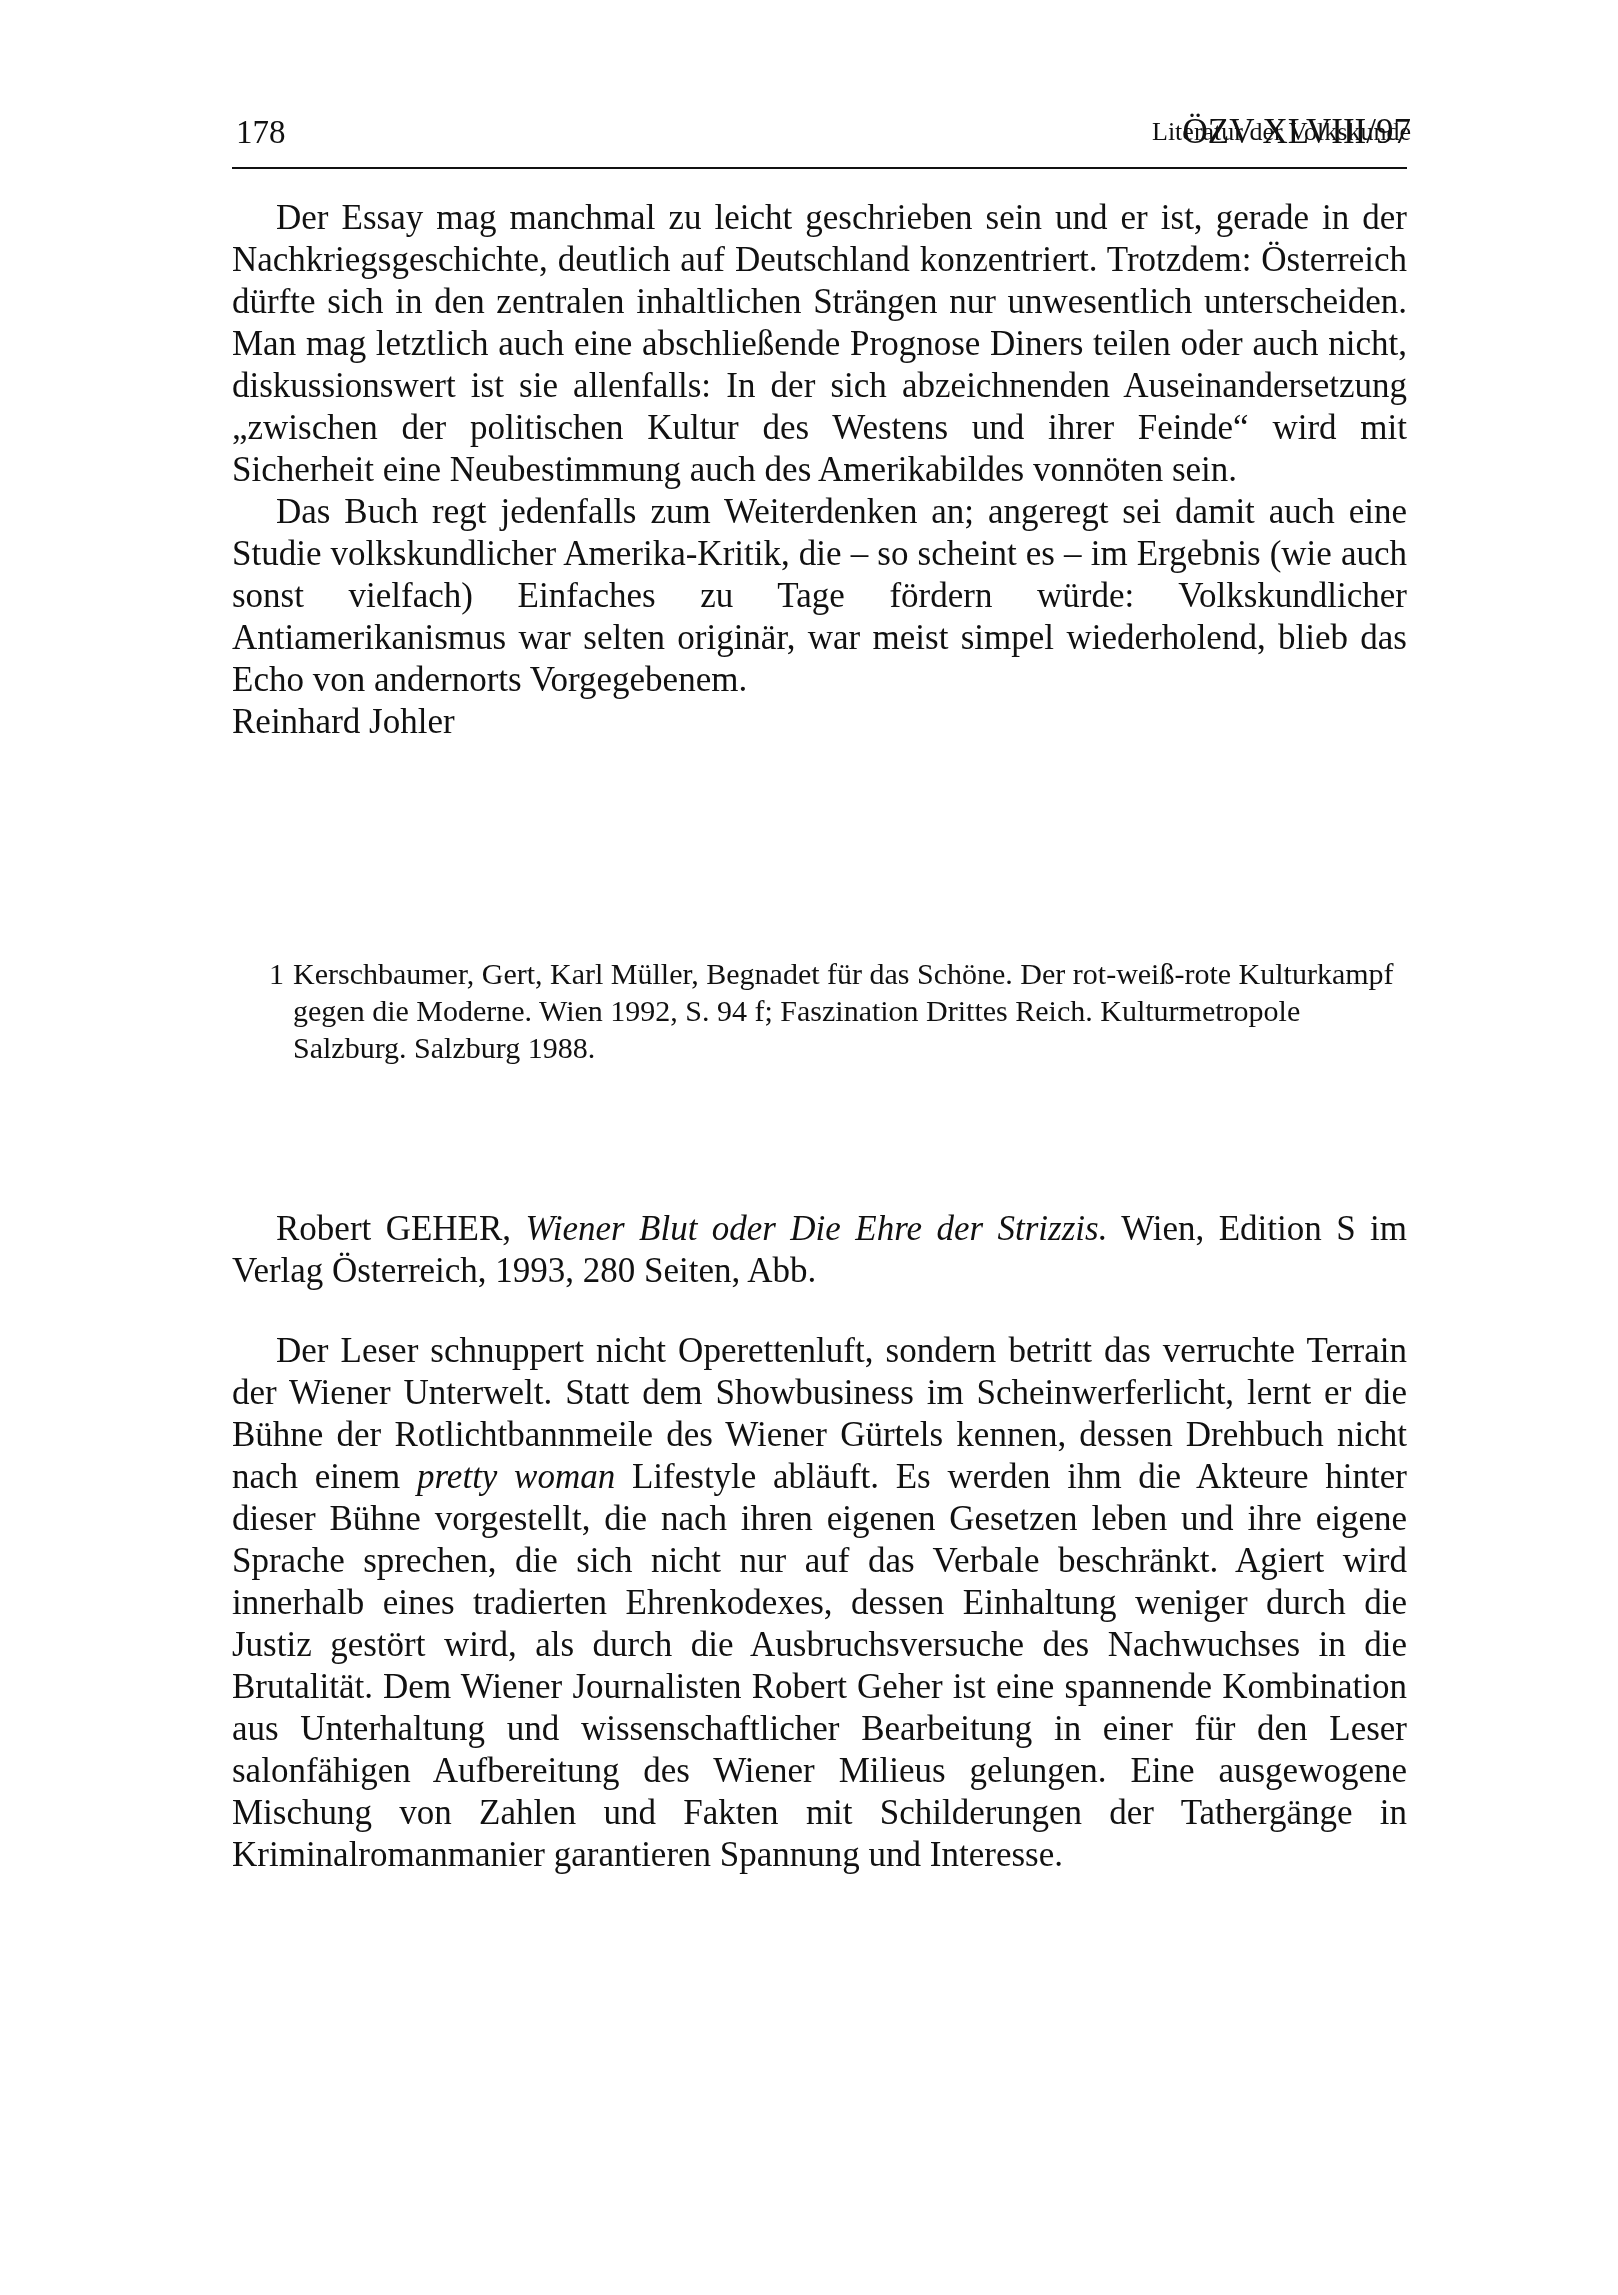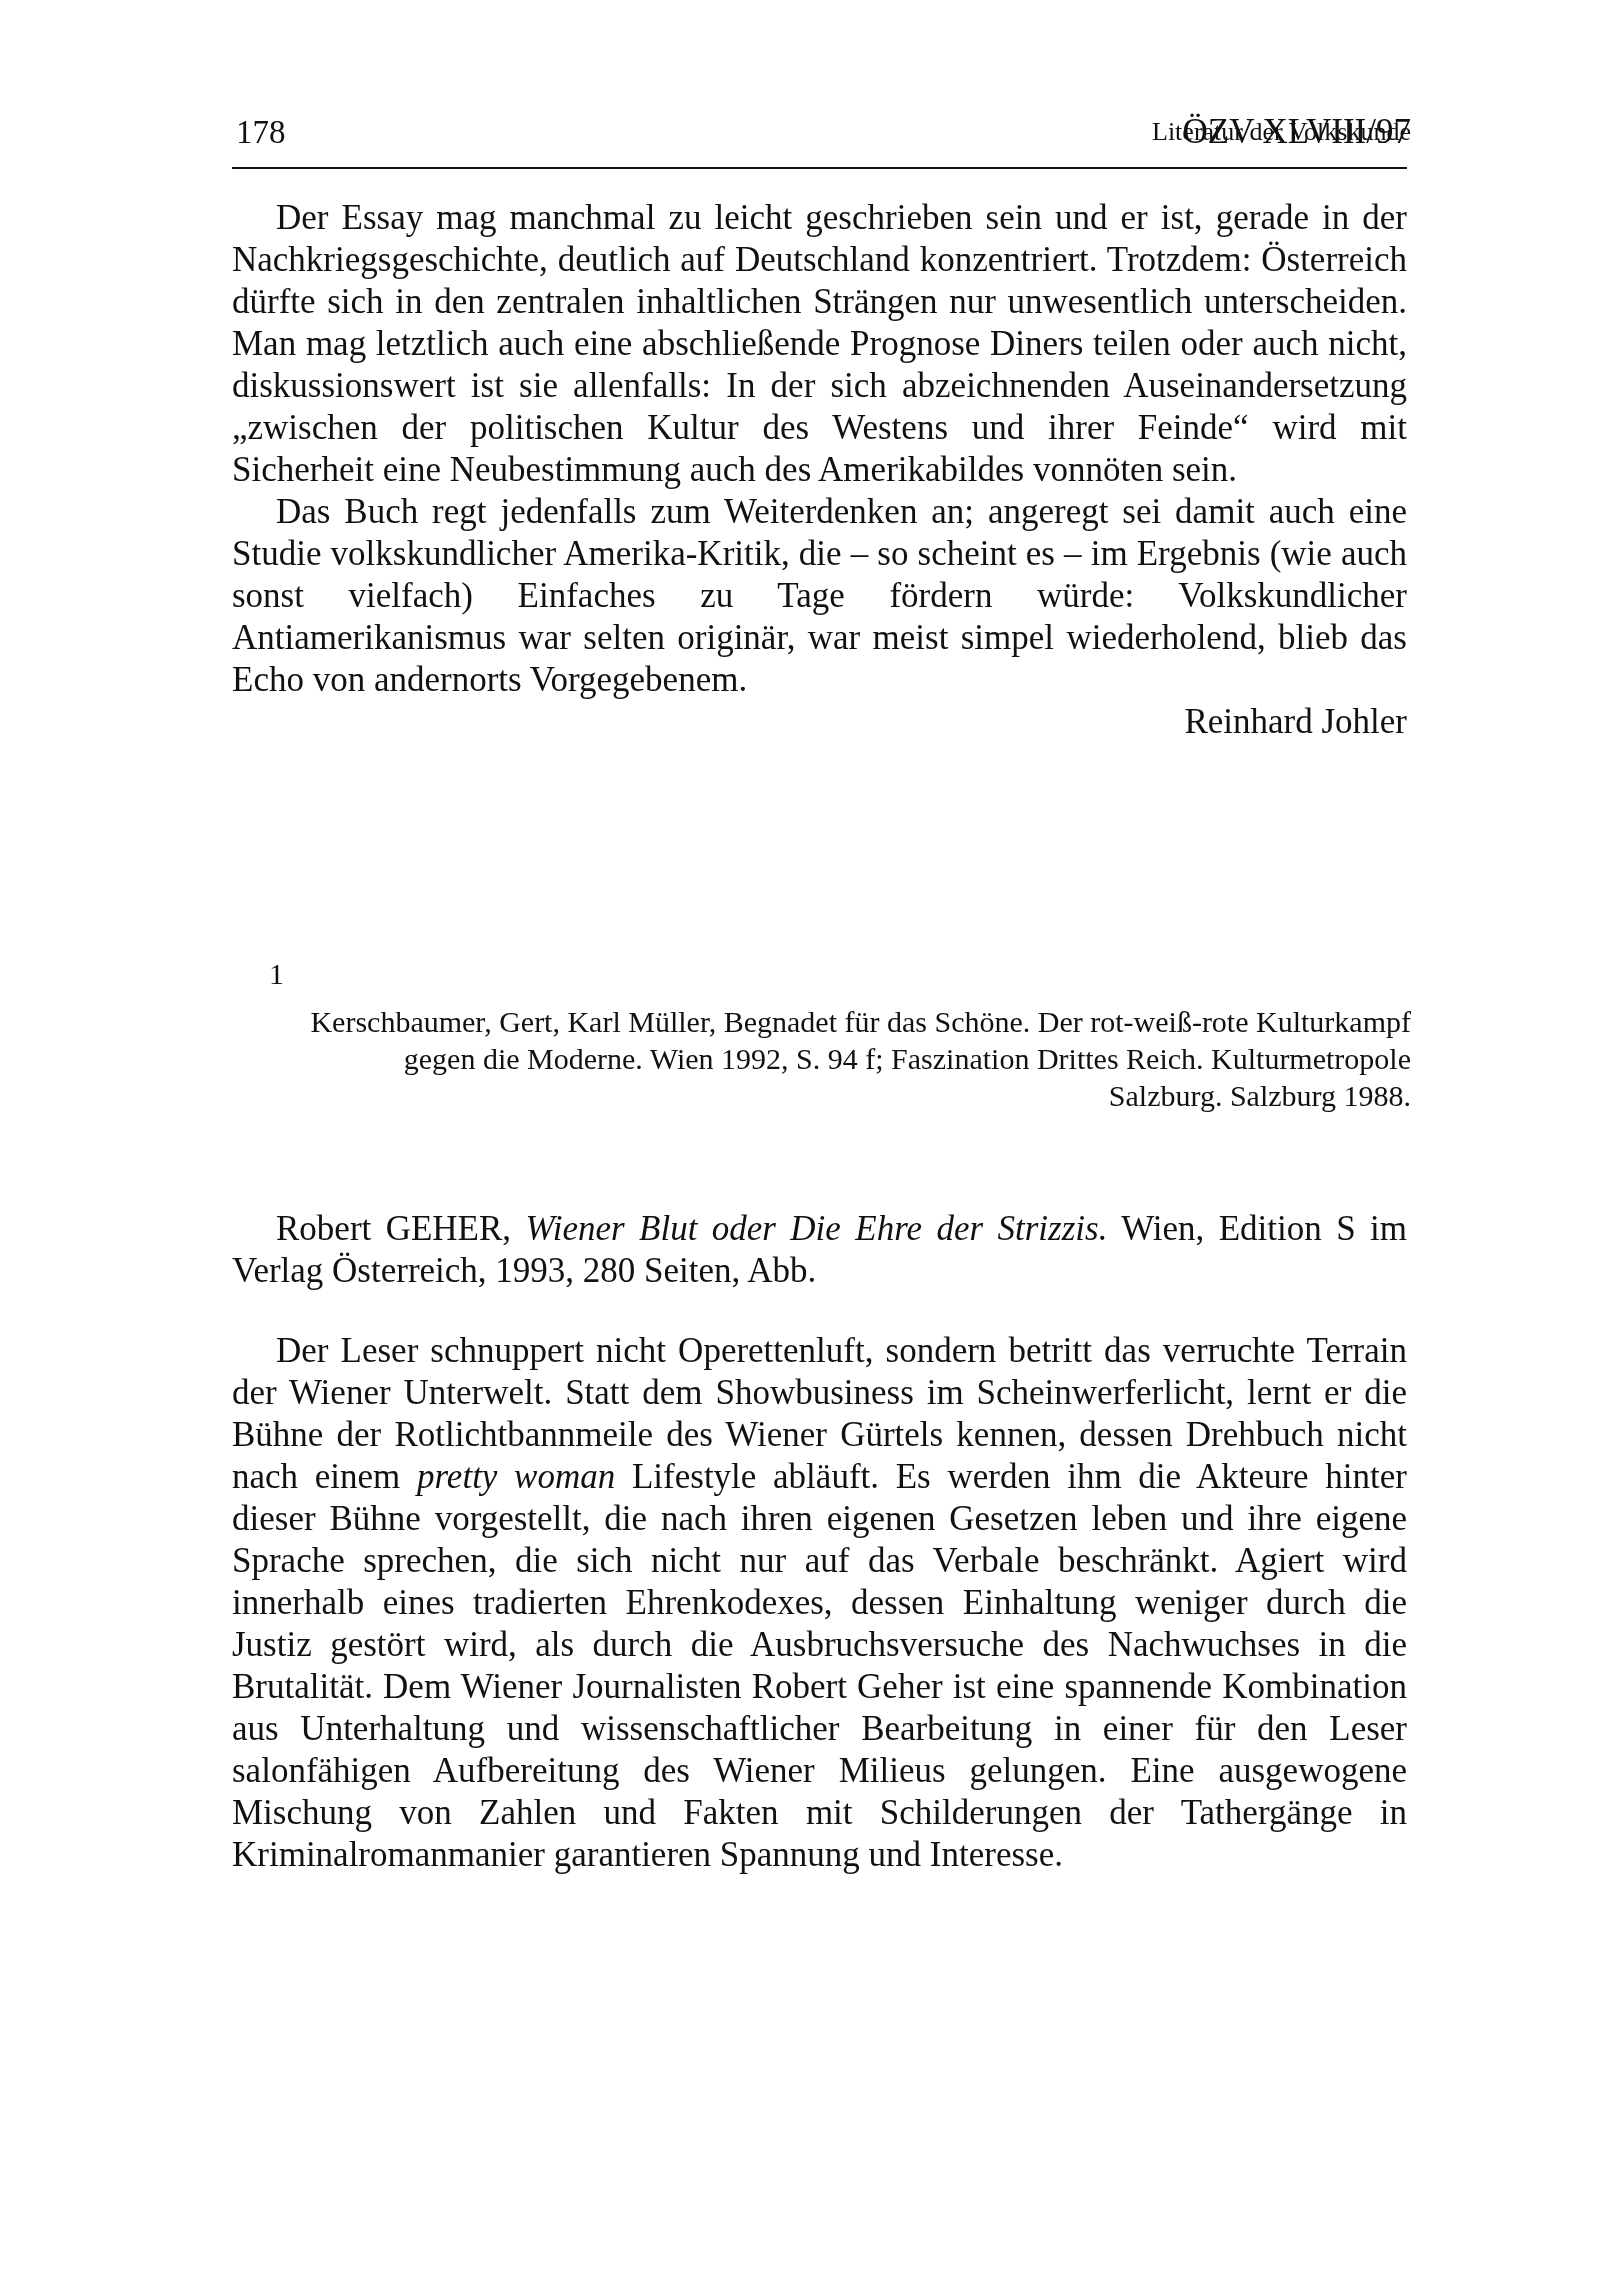--- a/index.html
+++ b/index.html
@@ -9,24 +9,24 @@
   .running-head { position: absolute; top: 112px; left: 4px; width: 1175px; height: 40px;
                   font-size: 33px; line-height: 40px; }
   .running-head .pnum { position: absolute; left: 0; }
   .running-head .center { position: absolute; left: 0; right: 0; text-align: right; font-size: 26px; }
   .running-head .right { position: absolute; right: 0; font-size: 35px; }
   .rule { position: absolute; top: 167px; left: 0; width: 1175px; height: 2.4px; background: #111111; }
   .body-text { position: absolute; left: 0; width: 1175px; font-size: 35px; line-height: 42px;
                text-align: justify; hyphens: manual; }
   .body-text p { margin: 0; text-indent: 0; }
   .body-text p.ind { text-indent: 44px; }
-  .sig { text-align: right; margin: 0; }
+  .sig { text-align: left; margin: 0; }
   .footnote { position: absolute; left: 37px; width: 1142px; top: 955px; font-size: 30px; line-height: 37px; }
   .footnote .fn-num { position: absolute; left: 0; top: 0; }
-  .footnote .fn-text { margin-left: 24px; text-align: right; margin-top: 48px; }
+  .footnote .fn-text { margin-left: 24px; text-align: left; }
   .review-head { position: absolute; left: 0; top: 1208px; width: 1175px; font-size: 35px; line-height: 42px; text-align: justify; text-indent: 44px; }
   .review-body { top: 1330px; }
   em { font-style: italic; }
 </style>
 </head>
 <body>
 
 <div class="page">
 
   <div class="running-head">

